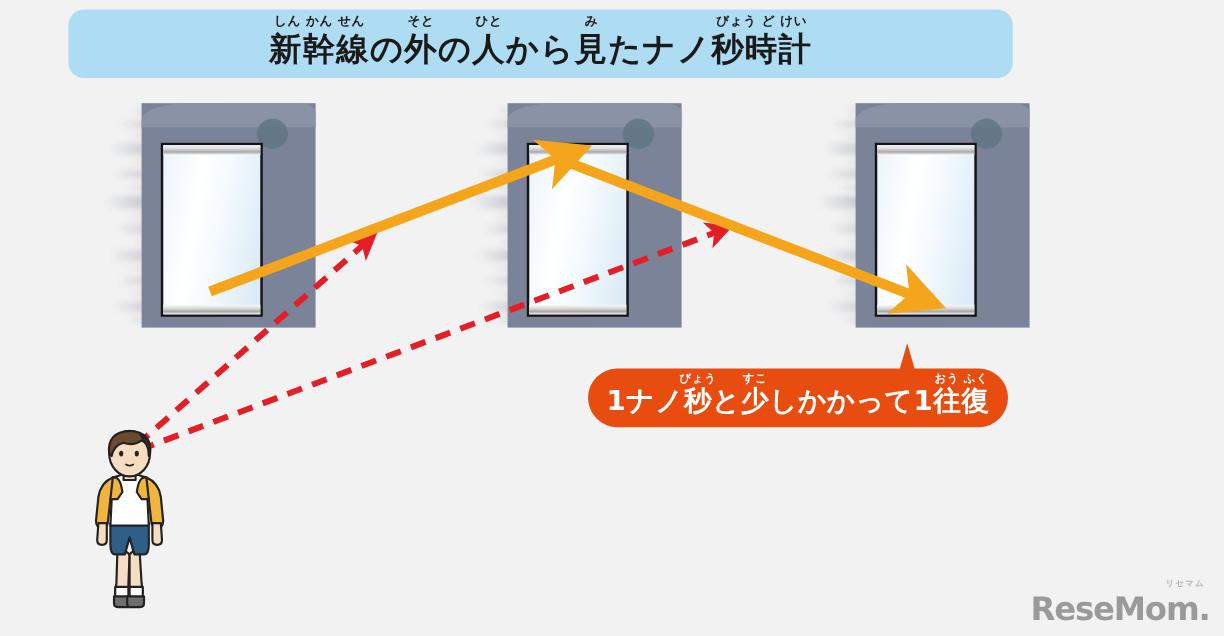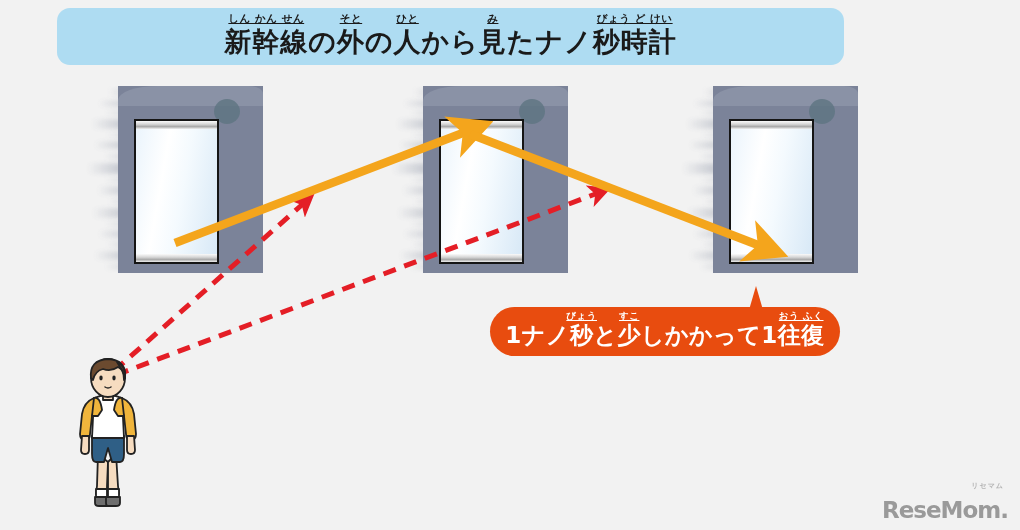--- a/index.html
+++ b/index.html
@@ -39,21 +39,20 @@
   .ruby-wrap{position:relative;display:inline-block;}
   .ruby-top{
     position:absolute;
     left:50%;transform:translateX(-50%);
     top:-15px;
     font-size:10.5px;
     font-weight:bold;
     letter-spacing:0.5px;
     white-space:nowrap;
     color:#1a1a1a;
-    text-decoration:underline;
   }
 
   
   .car{
     position:absolute;
     top:86px;
     width:197px;height:187px;
   }
   #car-1{left:66px;}
   #car-2{left:371px;}
@@ -162,21 +161,21 @@
   #logo{
     position:absolute;
     right:12px;bottom:8px;
     height:32px;
     display:flex;align-items:flex-end;
   }
   #logo-text{
     position:relative;
     font-family:"DejaVu Sans","Liberation Sans",sans-serif;
     font-weight:bold;
-    font-size:23px;
+    font-size:27px;
     color:#9a9a9a;
     letter-spacing:-1px;
     line-height:1;
   }
   #logo-ruby{
     position:absolute;
     right:4px;top:-9px;
     font-size:7px;
     font-weight:bold;
     letter-spacing:1px;

